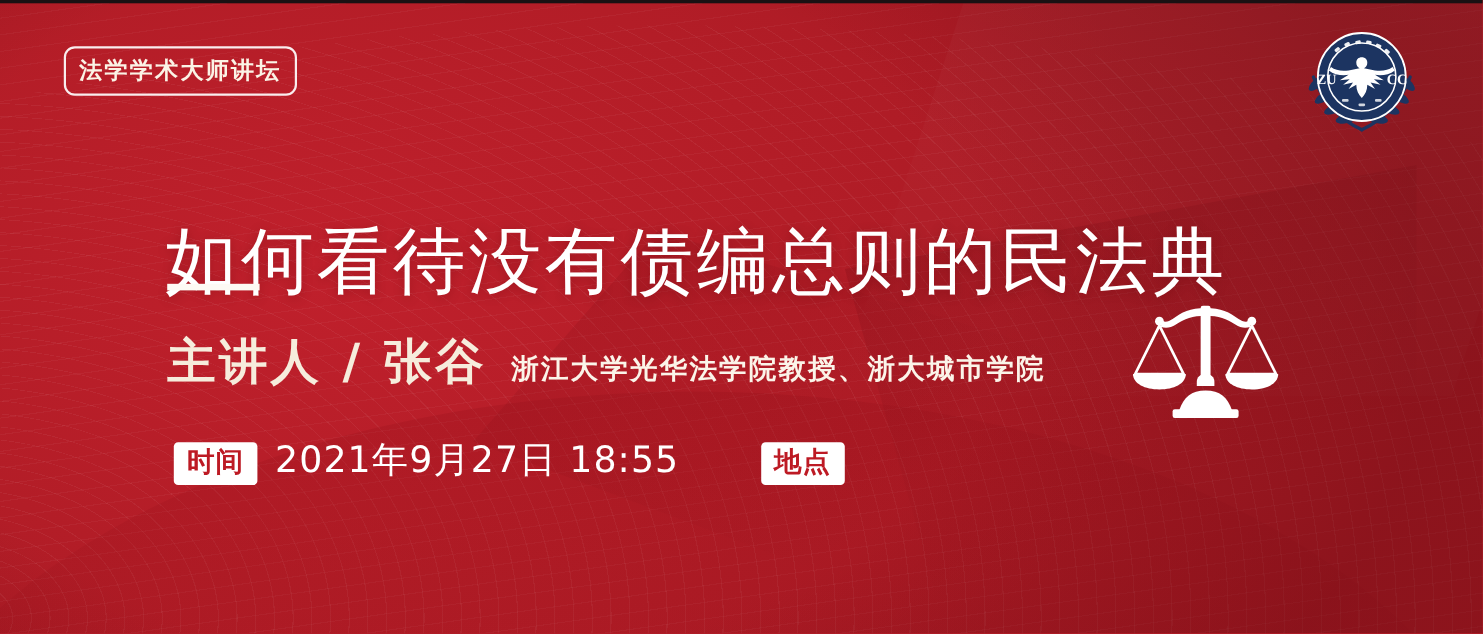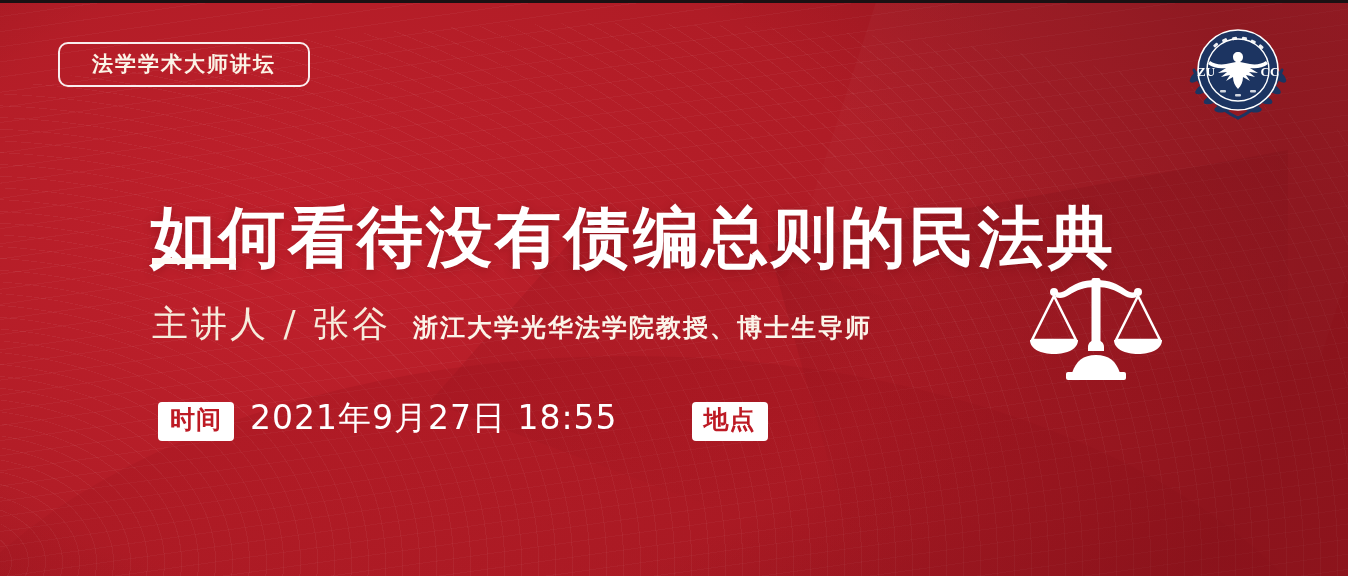--- a/index.html
+++ b/index.html
@@ -50,53 +50,53 @@
   .facet-d{left:-120px;bottom:-210px;width:1500px;height:430px;
     border-radius:50% 50% 0 0 / 100% 100% 0 0;
     background:linear-gradient(180deg, rgba(150,16,26,.28), rgba(150,16,26,0));}
   .vign{position:absolute;inset:0;pointer-events:none;
     background:radial-gradient(ellipse 900px 600px at 30% 48%,
       rgba(255,255,255,0) 55%, rgba(90,8,14,.35) 100%);}
 
   
   .badge{
     position:absolute;left:58px;top:42px;
-    padding:8px 32px 10px;
+    padding:8px 12px 10px;
     border:2px solid rgba(255,255,255,.92);
     border-radius:10px;
     color:#fbf3e6;
     font-family:"DejaVu Serif","Liberation Serif",serif;
     font-weight:700;font-size:21px;letter-spacing:2px;
     line-height:1.1;white-space:nowrap;z-index:5;
   }
 
   
   .title{
     position:absolute;left:150px;top:158px;
     color:#ffffff;
     font-family:"DejaVu Sans","Liberation Sans",sans-serif;
-    font-weight:700;font-size:66px;letter-spacing:3px;
+    font-weight:400;font-size:66px;letter-spacing:3px;
     line-height:1.08;white-space:nowrap;
     text-shadow:0 2px 10px rgba(90,5,10,.30);
     z-index:5;
   }
   .title-rule{
     position:absolute;left:152px;top:258px;width:84px;height:6px;
     background:#fdfaf4;z-index:5;
   }
 
   
   .speaker{
     position:absolute;left:152px;top:300px;
     display:flex;align-items:baseline;gap:22px;
     font-family:"DejaVu Serif","Liberation Serif",serif;
     white-space:nowrap;z-index:5;
   }
   .speaker-name{
-    color:#f6ecdc;font-weight:400;font-size:36px;letter-spacing:3px;
+    color:#f6ecdc;font-weight:700;font-size:44px;letter-spacing:3px;
   }
   .speaker-title{
     color:#fbf4e9;font-weight:700;font-size:25px;letter-spacing:2px;
   }
 
   
   .meta{
     position:absolute;left:158px;top:396px;
     display:flex;align-items:flex-end;white-space:nowrap;z-index:5;
   }
@@ -133,21 +133,21 @@
   <div class="facet facet-d"></div>
   <div class="vign"></div>
 
   <div class="badge">法学学术大师讲坛</div>
 
   <h1 class="title">如何看待没有债编总则的民法典</h1>
   <div class="title-rule"></div>
 
   <div class="speaker">
     <span class="speaker-name">主讲人 / 张谷</span>
-    <span class="speaker-title">浙江大学光华法学院教授、博士生导师</span>
+    <span class="speaker-title">浙江大学光华法学院教授、浙大城市学院</span>
   </div>
 
   <div class="meta">
     <span class="pill">时间</span>
     <span class="meta-val">2021年9月27日 18:55</span>
     <span class="meta-gap"></span>
     <span class="pill">地点</span>
   </div>
 
   <svg class="scales" viewBox="0 0 160 112">

